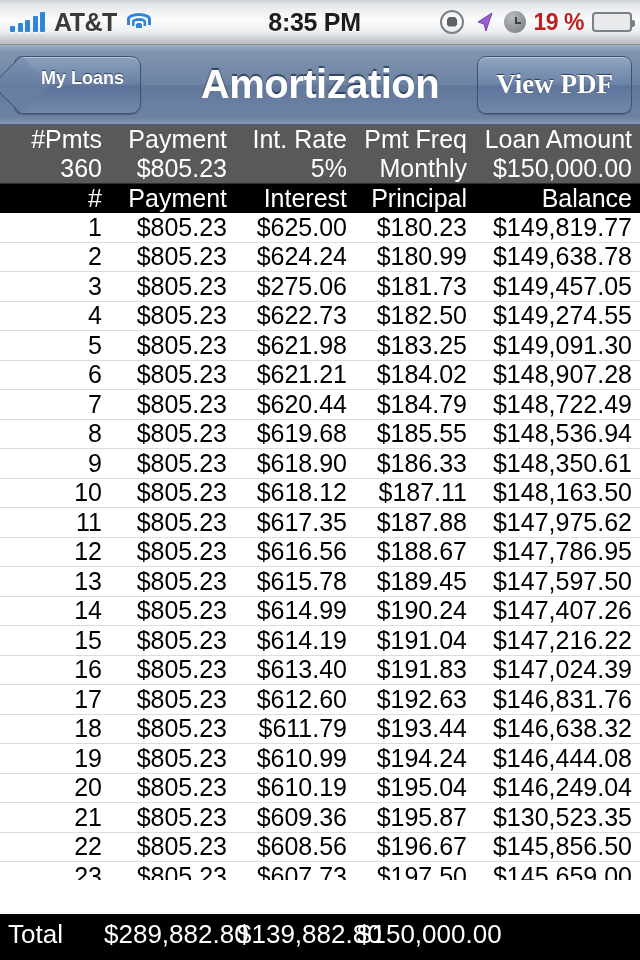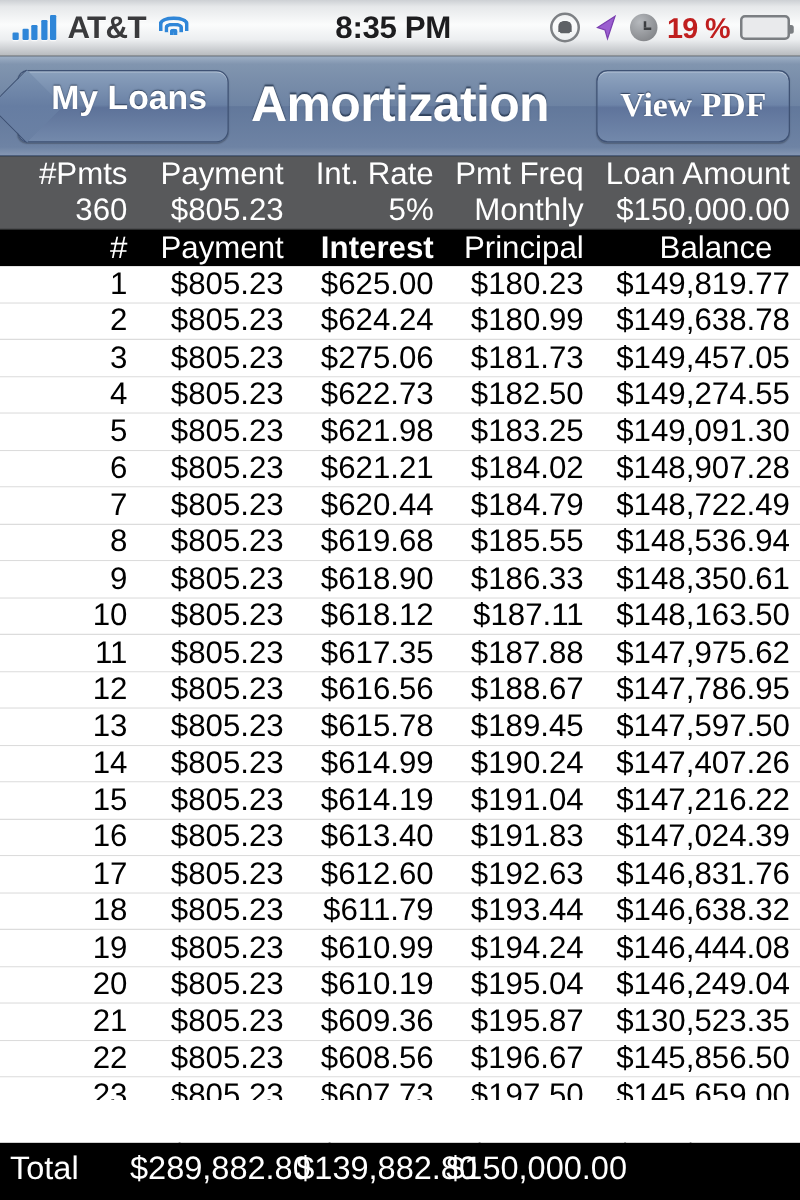--- a/index.html
+++ b/index.html
@@ -70,21 +70,21 @@
     border-bottom:1px solid #4d5f7d;
   }
   .nav-title{position:absolute;left:0;right:0;text-align:center;
     font-size:40px;font-weight:bold;color:#fff;letter-spacing:-.5px;
     text-shadow:0 -2px 1px rgba(30,45,70,.75);pointer-events:none;}
   .btn-back{
     position:relative;z-index:3;height:58px;display:flex;align-items:center;
     padding:0 16px 12px 26px;margin-left:6px;
     background:linear-gradient(to bottom,#8ba1bd 0%,#6a81a5 48%,#5d7299 52%,#7389ab 100%);
     border:1px solid #3f5274;border-radius:8px 10px 10px 8px;
-    color:#fff;font-size:27px;font-weight:bold;
+    color:#fff;font-size:18px;font-weight:bold;
     text-shadow:0 -1px 1px rgba(25,40,65,.8);
     box-shadow:inset 0 1px 0 rgba(255,255,255,.35), 0 1px 1px rgba(0,0,0,.25);
   }
   .btn-back::before{
     content:"";position:absolute;left:-15px;top:50%;transform:translateY(-50%) rotate(45deg);
     width:41px;height:41px;
     background:linear-gradient(135deg,#7d94b2 0%,#667da2 50%,#6b81a4 100%);
     border-left:1px solid #3f5274;border-bottom:1px solid #3f5274;
     border-radius:0 0 0 7px;z-index:-1;
   }
@@ -115,23 +115,23 @@
   .summary-row.r1 .c{font-weight:normal;}
 
   
   .table-head{
     width:640px;height:29px;background:#000;color:#fff;
     display:flex;align-items:center;
   }
   .table-head .c{font-size:25px;text-align:right;padding-right:10px;white-space:nowrap;}
   .table-head .c0{width:112px;}
   .table-head .c1{width:125px;}
-  .table-head .c2{width:120px;font-weight:bold;}
+  .table-head .c2{width:120px;}
   .table-head .c3{width:120px;}
-  .table-head .c4{width:163px;padding-right:22px;}
+  .table-head .c4{width:163px;padding-right:8px;}
 
   
   .table-body{
     width:640px;height:701px;background:#fff;overflow:hidden;position:relative;
   }
   .row{display:flex;align-items:center;height:29.5px;
     border-bottom:1px solid #dcdcdc;background:#fff;}
   .row .c{font-size:25px;color:#000;text-align:right;padding-right:10px;
     white-space:nowrap;}
   .row .c0{width:112px;}

